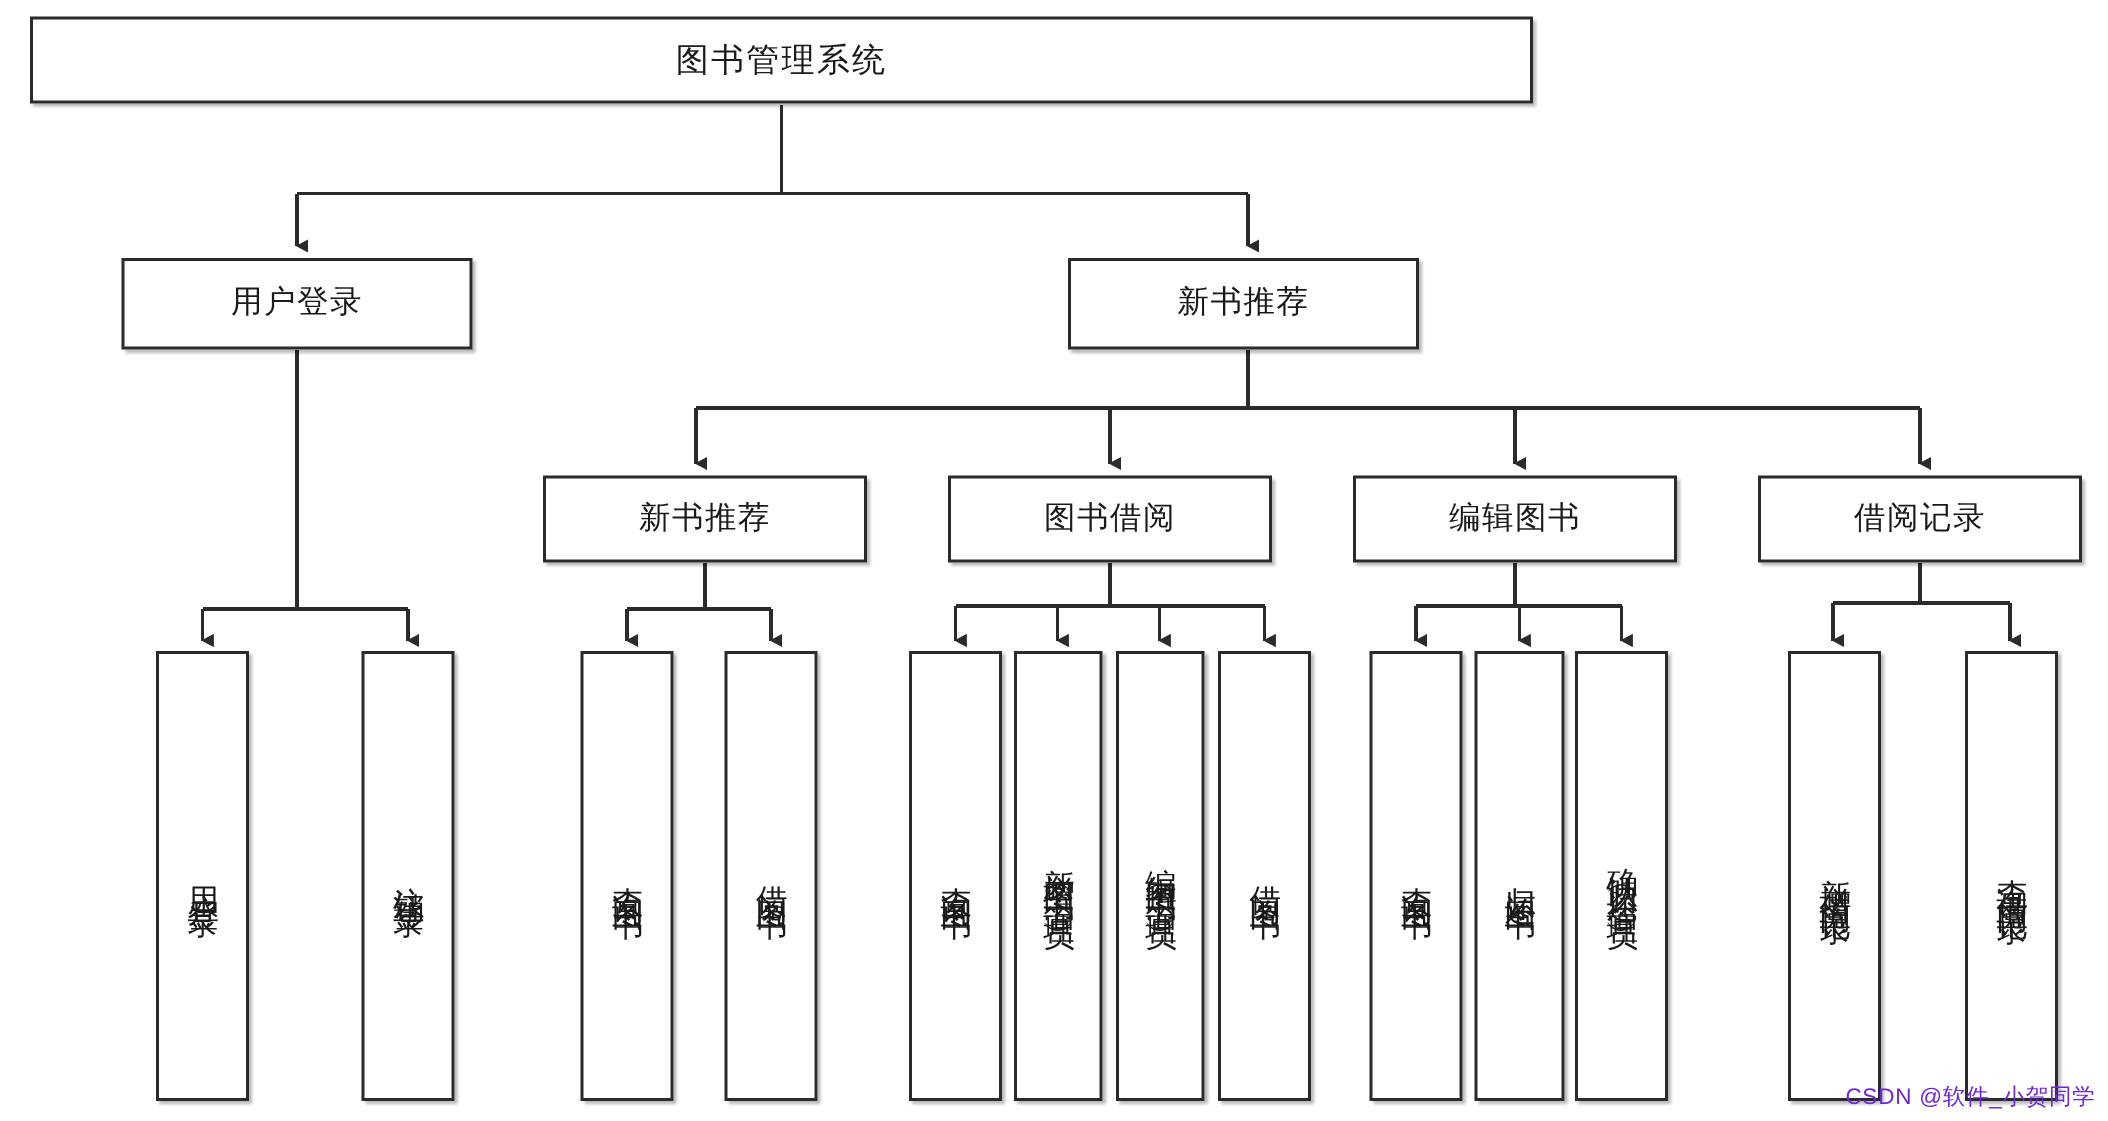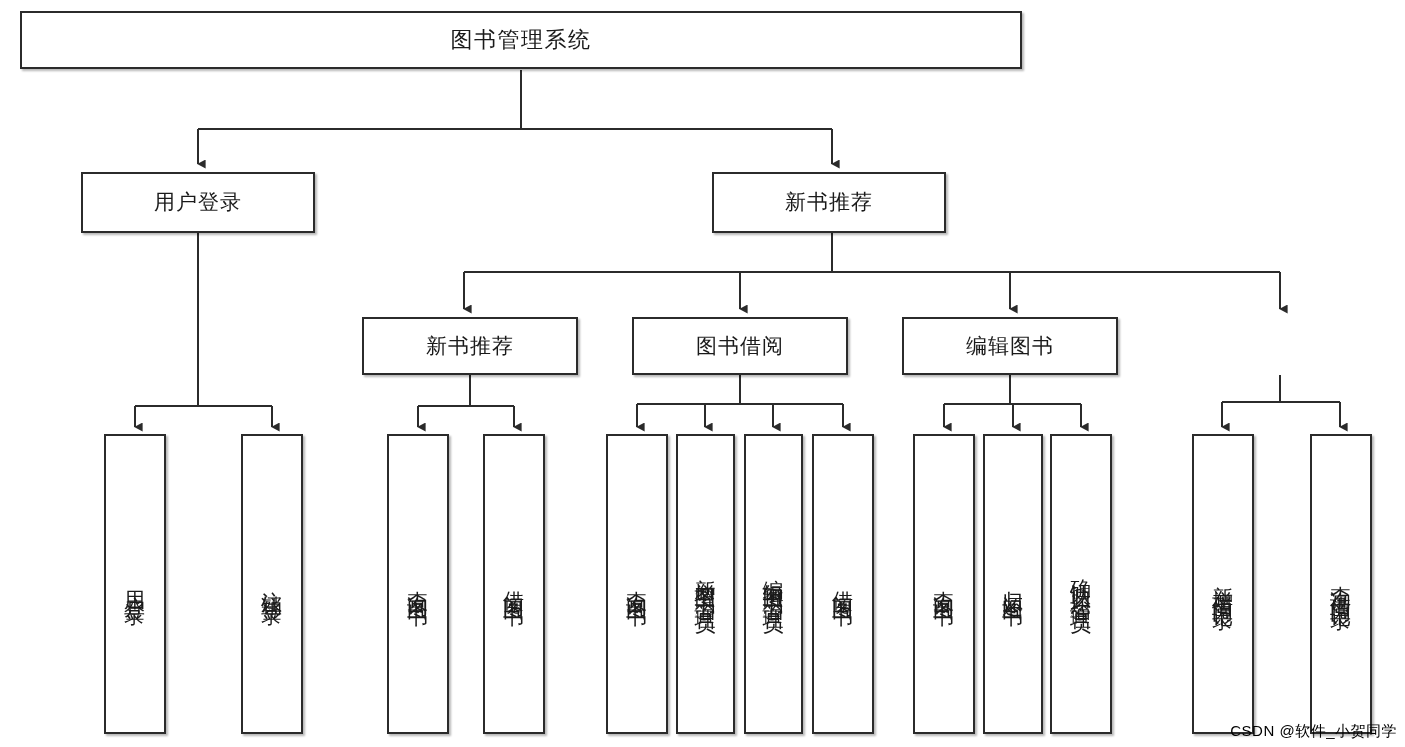--- a/index.html
+++ b/index.html
@@ -69,21 +69,21 @@
     line-height: 1;
     letter-spacing: 5px;
     white-space: nowrap;
     text-align: center;
   }
   #watermark {
     position: absolute;
     right: 8px;
     bottom: 6px;
     font-size: 15px;
-    color: #000000;
+    color: #6d28d9;
     letter-spacing: 0.5px;
     user-select: none;
     white-space: nowrap;
   }
 </style>
 </head>
 <body>
 
 <div id="diagram-root">
 
@@ -152,20 +152,23 @@
 
   <div class="node horiz" style="left:632px; top:317px; width:216px; height:58px;">
     <span class="node-label">图书借阅</span>
   </div>
   <div class="node horiz" style="left:362px; top:317px; width:216px; height:58px;">
     <span class="node-label">新书推荐</span>
   </div>
   <div class="node horiz" style="left:902px; top:317px; width:216px; height:58px;">
     <span class="node-label">编辑图书</span>
   </div>
+  <div class="node horiz" style="left:1172px; top:317px; width:216px; height:58px;">
+    <span class="node-label">借阅记录</span>
+  </div>
 
   <div class="node vert" style="left:104px; top:434px; width:62px; height:300px;">
     <span class="node-label">用户登录</span>
   </div>
   <div class="node vert" style="left:241px; top:434px; width:62px; height:300px;">
     <span class="node-label">注销登录</span>
   </div>
 
   <div class="node vert" style="left:387px; top:434px; width:62px; height:300px;">
     <span class="node-label">查询图书</span>

